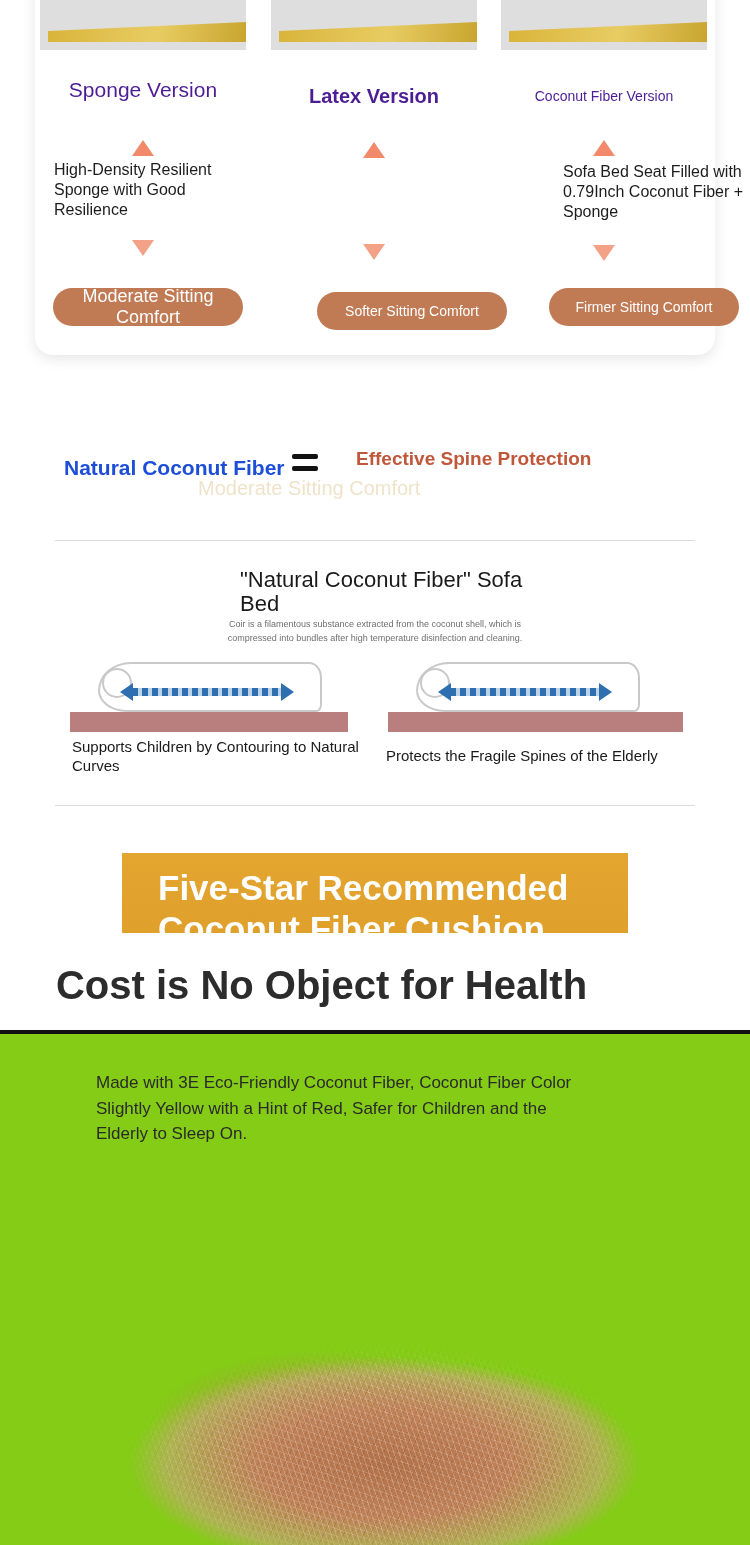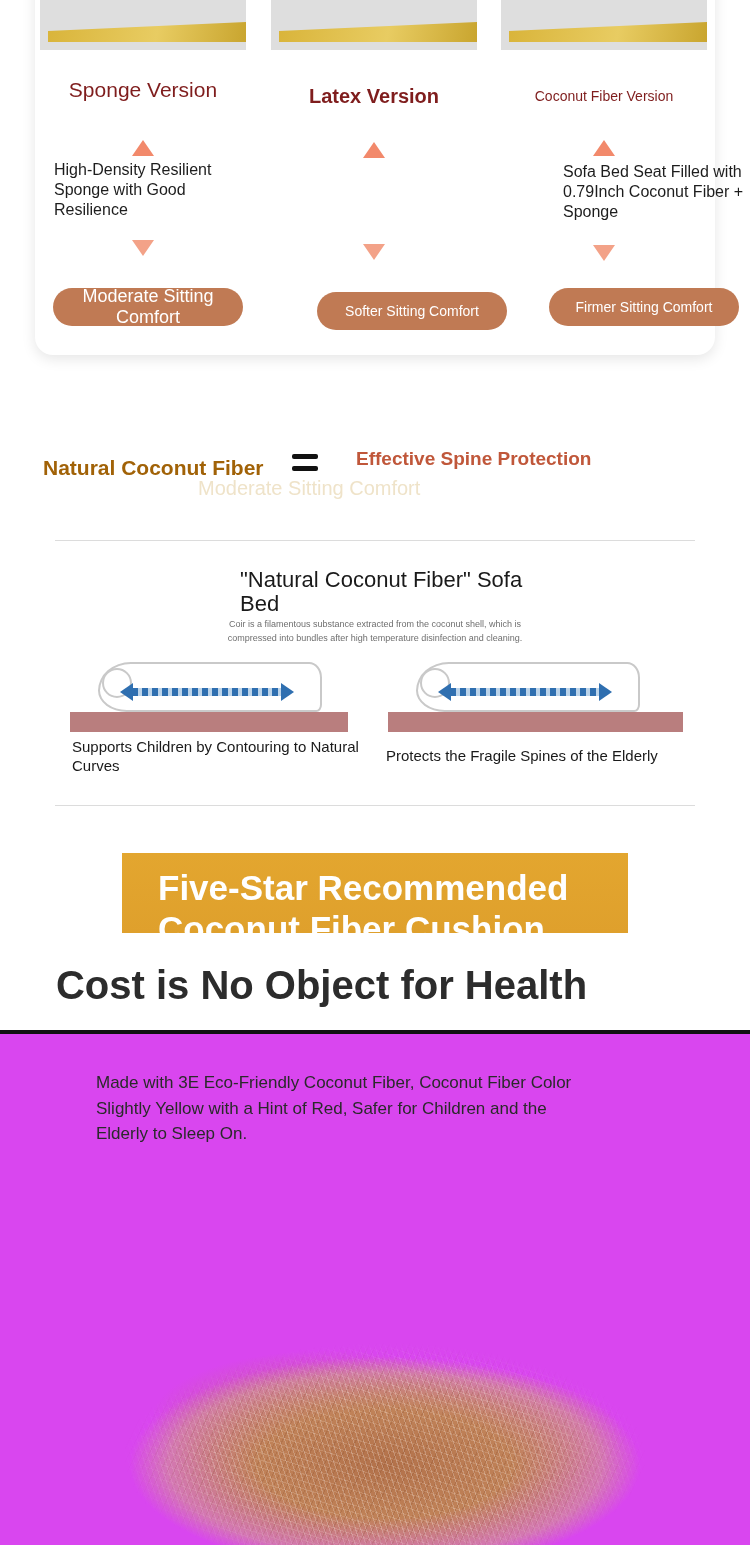--- a/index.html
+++ b/index.html
@@ -55,21 +55,21 @@
     height: 20px;
     background: linear-gradient(100deg, #d9b43a 0%, #e8cc62 55%, #c9a52f 100%);
     clip-path: polygon(0 45%, 100% 0, 100% 100%, 0 100%);
   }
 
   .version-title {
     position: absolute;
     left: 0;
     width: 206px;
     text-align: center;
-    color: #7f1d1d;
+    color: #4c1d95;
   }
   .v1 { top: 258px; font-size: 21px; }
   .v2 { top: 265px; font-size: 20px; font-weight: bold; }
   .v3 { top: 268px; font-size: 14px; }
 
   .arrow {
     position: absolute;
     left: 50%;
     margin-left: -11px;
     width: 0;
@@ -130,25 +130,25 @@
   
   .eq-row {
     position: absolute;
     left: 0;
     top: 440px;
     width: 750px;
     height: 70px;
   }
   .eq-left {
     position: absolute;
-    left: 43px;
+    left: 64px;
     top: 16px;
     font-size: 21px;
     font-weight: bold;
-    color: #a16207;
+    color: #1d4ed8;
   }
   .eq-sign {
     position: absolute;
     left: 292px;
     top: 14px;
     width: 26px;
     height: 26px;
   }
   .eq-sign span {
     display: block;
@@ -329,21 +329,21 @@
     background: #111;
   }
 
   
   .bottom {
     position: absolute;
     left: 0;
     top: 1034px;
     width: 750px;
     height: 511px;
-    background: #d946ef;
+    background: #84cc16;
     overflow: hidden;
   }
   .bottom-text {
     position: absolute;
     left: 96px;
     top: 36px;
     width: 480px;
     font-size: 17px;
     line-height: 1.5;
     color: #2a2a2a;

